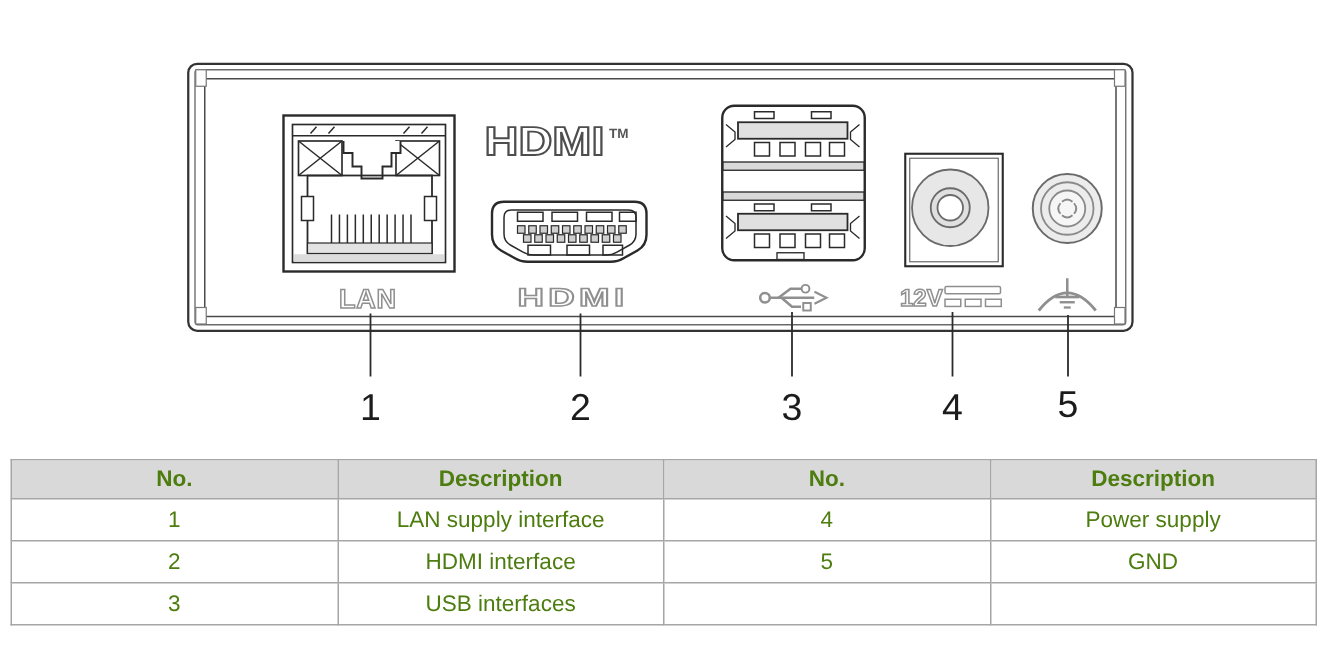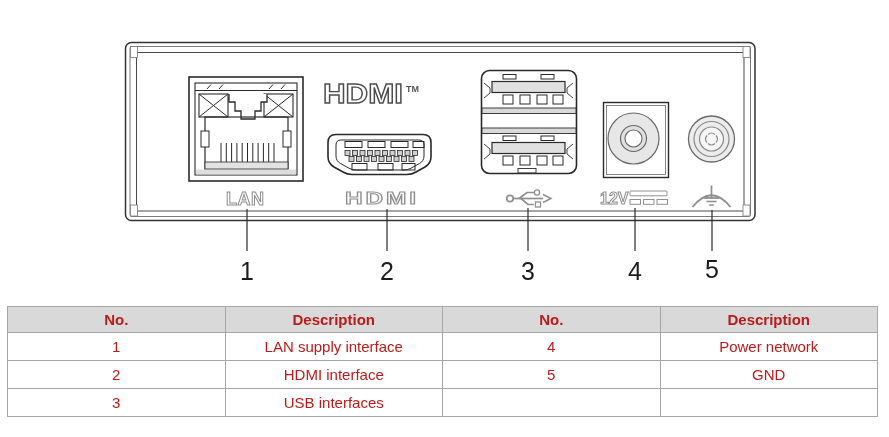--- a/index.html
+++ b/index.html
@@ -1,21 +1,21 @@
 <!DOCTYPE html>
 <html><head>
 <meta charset="utf-8">
 <style>
   html,body{margin:0;padding:0;background:#ffffff;}
   .stage{position:relative;width:889px;height:437px;background:#ffffff;overflow:hidden;
          font-family:"Liberation Sans",sans-serif;}
   svg{position:absolute;left:0;top:0;}
   
   .legend{position:absolute;left:7px;top:306px;width:871px;border-collapse:collapse;
-          table-layout:fixed;font-family:"Liberation Sans",sans-serif;font-size:15px;color:#b91c1c;}
+          table-layout:fixed;font-family:"Liberation Sans",sans-serif;font-size:15px;color:#4d7c0f;}
   .legend th,.legend td{border:1px solid #a6a6a6;text-align:center;vertical-align:middle;
           padding:0;overflow:hidden;white-space:nowrap;}
   .legend th{background:#d9d9d9;font-weight:bold;height:25px;font-size:15px;}
   .legend td{height:27px;background:#ffffff;}
   
 </style>
 </head>
 <body>
 
 <div class="stage">
@@ -218,21 +218,21 @@
         <th>Description</th>
         <th>No.</th>
         <th>Description</th>
       </tr>
     </thead>
     <tbody>
       <tr>
         <td>1</td>
         <td>LAN supply interface</td>
         <td>4</td>
-        <td>Power network</td>
+        <td>Power supply</td>
       </tr>
       <tr>
         <td>2</td>
         <td>HDMI interface</td>
         <td>5</td>
         <td>GND</td>
       </tr>
       <tr>
         <td>3</td>
         <td>USB interfaces</td>

